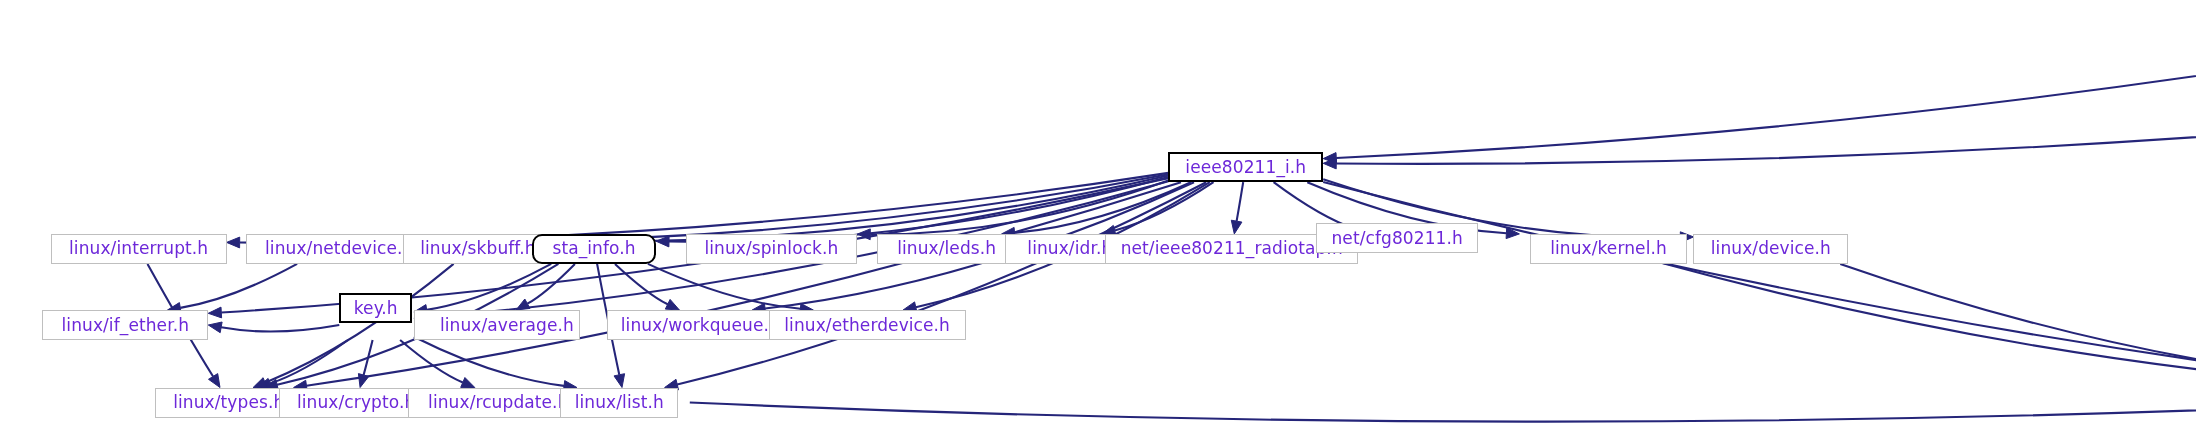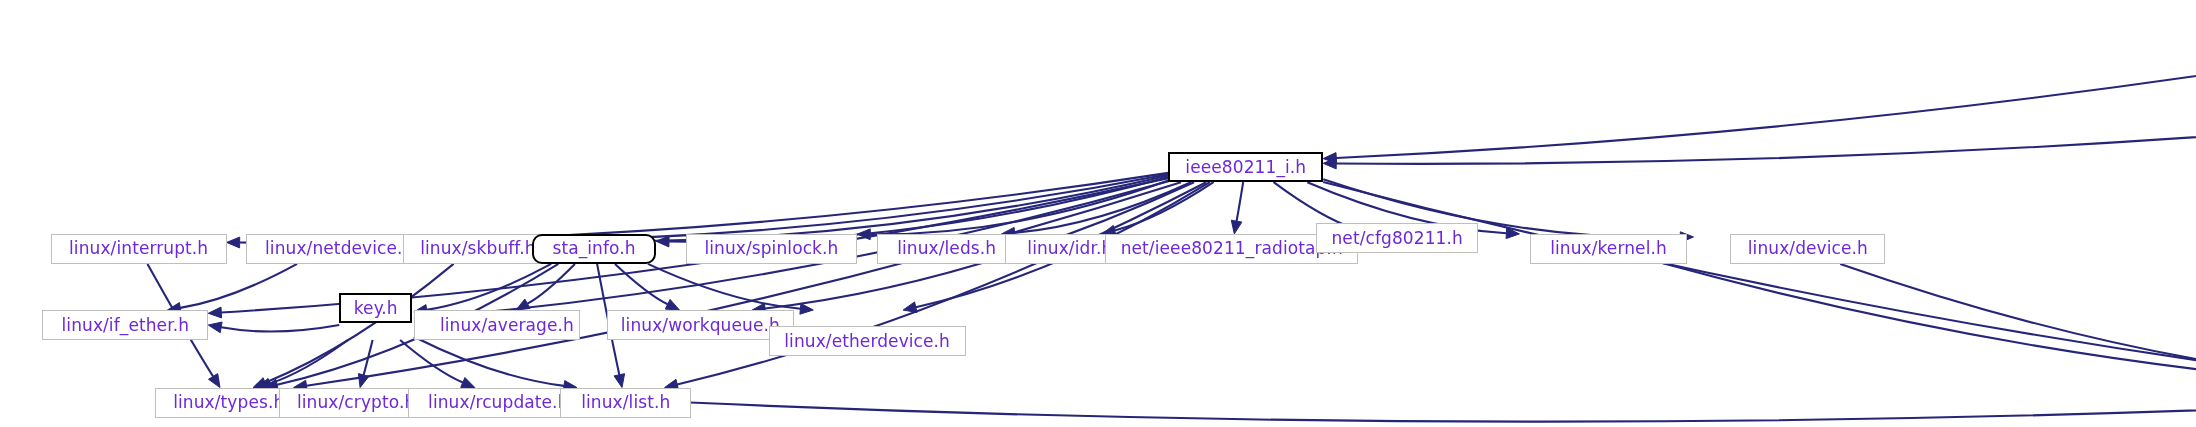--- a/index.html
+++ b/index.html
@@ -179,44 +179,44 @@
       </div>
       <div class="gnode" style="left: 1105.04px; top: 233.934px; width: 253.385px;">
         <span class="lbl">net/ieee80211_radiotap.h</span>
       </div>
       <div class="gnode" style="left: 1316.19px; top: 223px; width: 162px;">
         <span class="lbl">net/cfg80211.h</span>
       </div>
       <div class="gnode" style="left: 1515px; top: 233.934px; width: 157px; margin-left: 15px;">
         <span class="lbl">linux/kernel.h</span>
       </div>
-      <div class="gnode" style="left: 1693.45px; top: 233.934px; width: 154.846px; margin-left: 37px;">
+      <div class="gnode" style="left: 1693.45px; top: 233.934px; width: 154.846px;">
         <span class="lbl">linux/device.h</span>
       </div>
       <div class="gnode" style="left: 42.2308px; top: 310.033px; width: 166.108px;">
         <span class="lbl">linux/if_ether.h</span>
       </div>
       <div class="gnode strong" style="left: 339.254px; top: 293px; width: 73px;">
         <span class="lbl">key.h</span>
       </div>
       <div class="gnode" style="left: 413.862px; top: 310.033px; width: 166.108px; padding-left: 20px;">
         <span class="lbl">linux/average.h</span>
       </div>
       <div class="gnode" style="left: 606.715px; top: 310.033px; width: 187.223px;">
         <span class="lbl">linux/workqueue.h</span>
       </div>
-      <div class="gnode" style="left: 768.6px; top: 310.033px; width: 197.077px; margin-top: 16px;">
+      <div class="gnode" style="left: 768.6px; top: 310.033px; width: 197.077px;">
         <span class="lbl">linux/etherdevice.h</span>
       </div>
       <div class="gnode" style="left: 154.846px; top: 387.541px; width: 147.808px;">
         <span class="lbl">linux/types.h</span>
       </div>
       <div class="gnode" style="left: 278.723px; top: 387.541px; width: 154.846px;">
         <span class="lbl">linux/crypto.h</span>
       </div>
       <div class="gnode" style="left: 408.231px; top: 387.541px; width: 180.185px;">
         <span class="lbl">linux/rcupdate.h</span>
       </div>
-      <div class="gnode" style="left: 560.262px; top: 387.541px; width: 131px;">
+      <div class="gnode" style="left: 560.262px; top: 387.541px; width: 118px;">
         <span class="lbl">linux/list.h</span>
       </div>
     </div>
 </div>
 
 </body></html>

